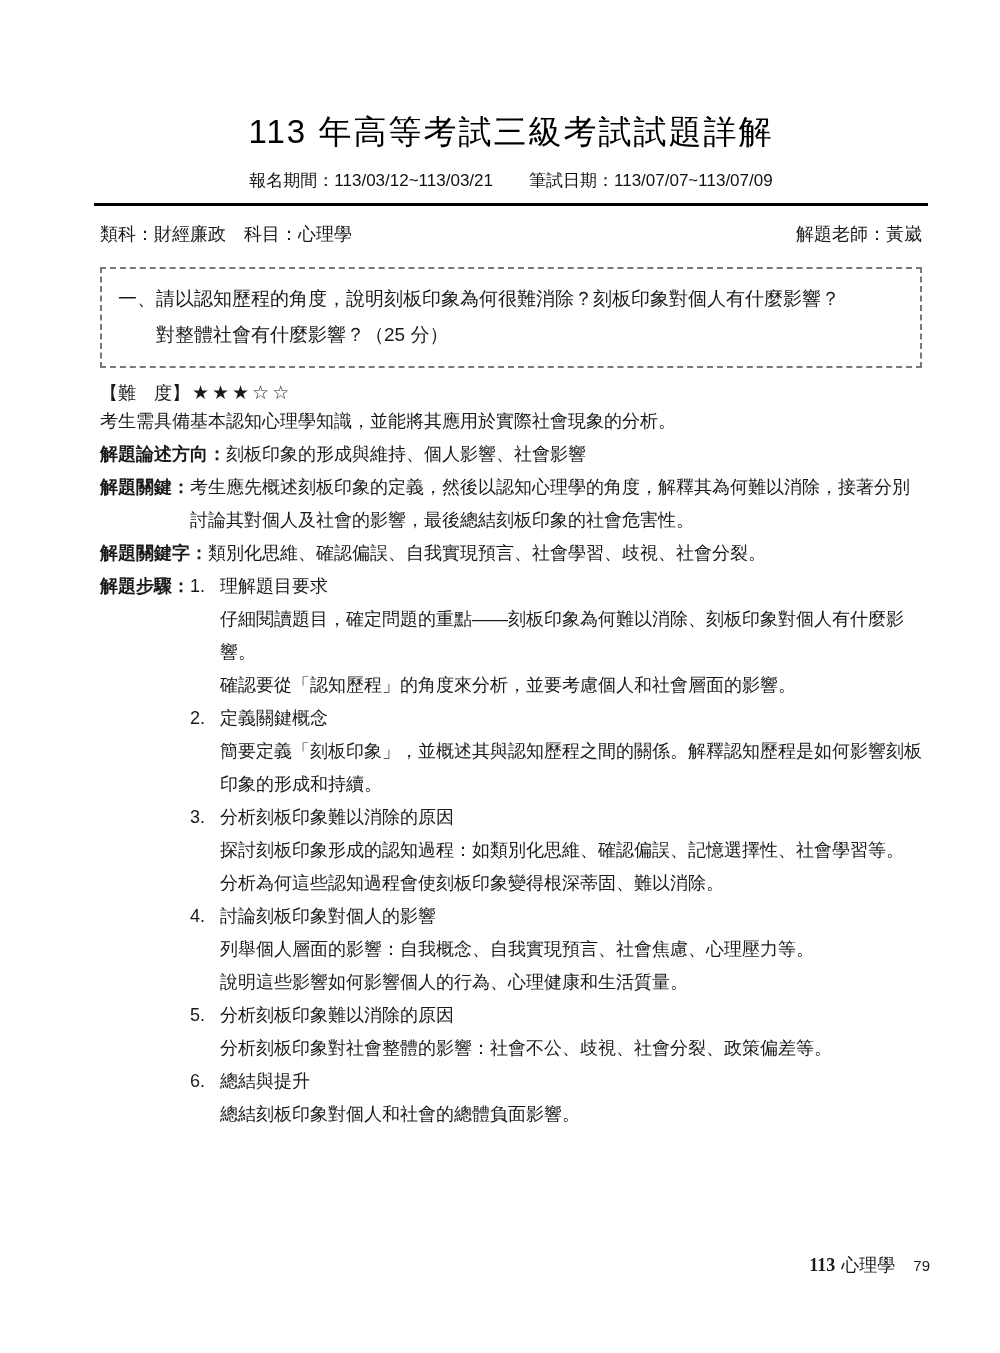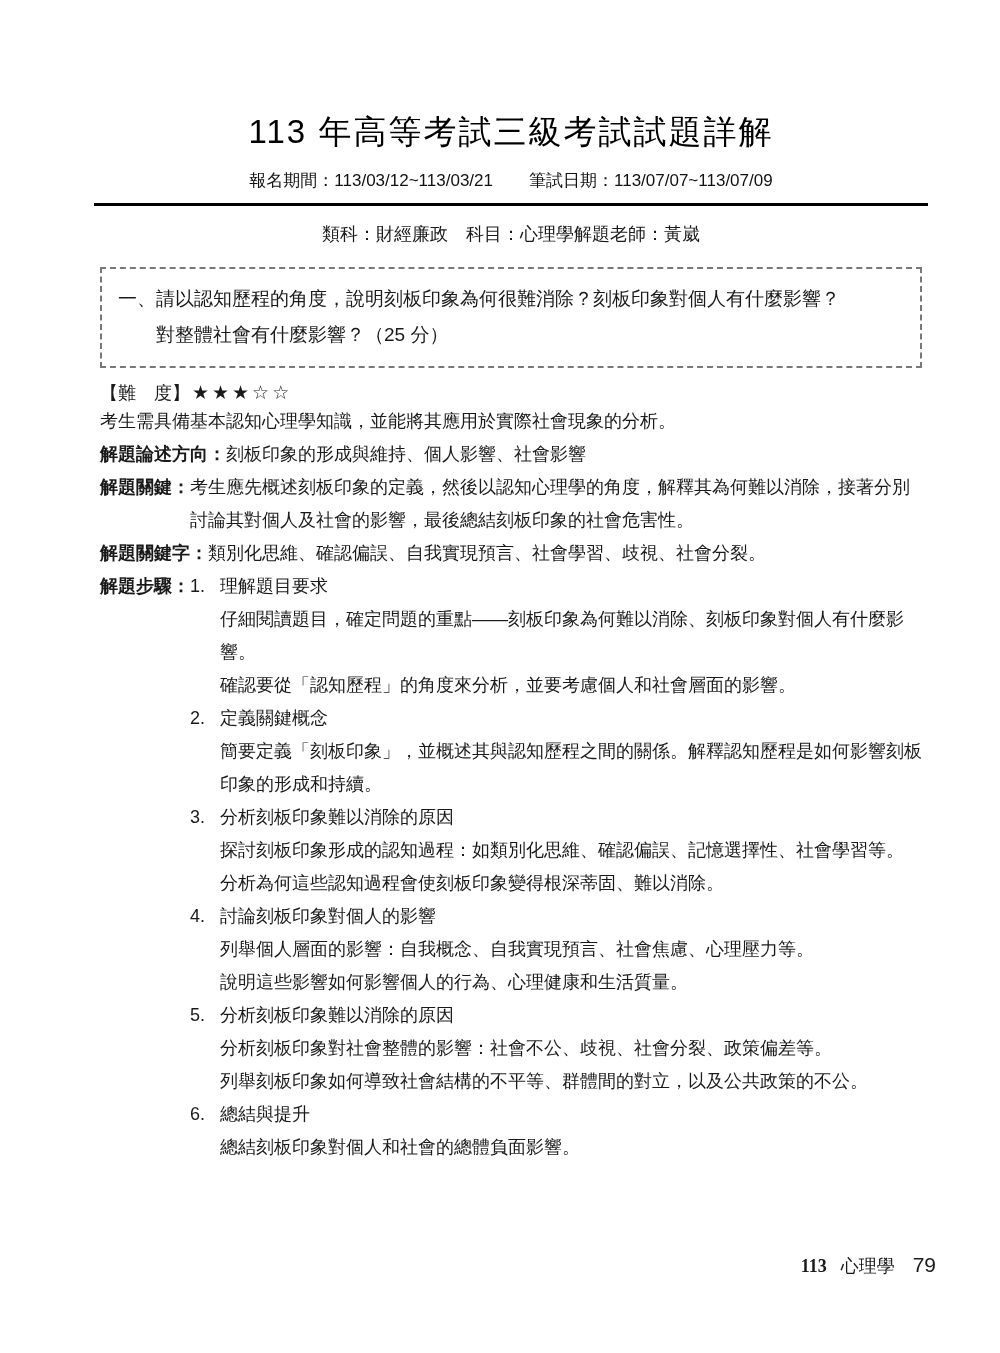--- a/index.html
+++ b/index.html
@@ -14,46 +14,46 @@
     color:#000;
   }
   .sub-line {
     margin-top:14px; display:flex; justify-content:center; gap:36px;
     font-size:17px; color:#111;
   }
   .header-rule {
     margin:11px -6px 0 -6px; height:3px; background:#000;
   }
   .meta-row {
-    margin-top:16px; display:flex; justify-content:center;
+    margin-top:16px; display:flex; justify-content:space-between;
     font-size:18px;
   }
   .question-box {
     margin-top:21px; border:2px dashed #787878; padding:12px 16px 13px 16px;
     font-size:19px; line-height:36px;
   }
   .q-line2 { padding-left:38px; }
   .body-text { font-size:18px; line-height:33px; }
   .diff-row { margin-top:13px; display:flex; align-items:baseline; }
   .diff-label { font-weight:400; font-size:18px; }
   .diff-stars { font-size:19px; letter-spacing:3px; margin-left:2px; }
   .flex-row { display:flex; }
   .sec-label { font-weight:700; white-space:nowrap; }
   .sec-content { flex:1; }
   .steps-col { flex:1; }
   .step { display:flex; }
   .step-num { width:30px; flex:none; }
   .step-content { flex:1; }
   .page-footer {
-    position:absolute; top:1253px; right:64px;
+    position:absolute; top:1253px; right:70px;
     display:flex; align-items:baseline;
   }
   .footer-vol { font-weight:700; font-size:18px; font-family:"Liberation Serif","DejaVu Serif",serif; }
-  .footer-subj { font-size:18px; margin-left:14px; }
-  .footer-page { font-size:21px; margin-left:18px; }
+  .footer-subj { font-size:18px; margin-left:6px; }
+  .footer-page { font-size:15px; margin-left:18px; }
 </style>
 </head>
 <body>
 
 <div class="page">
 
   <div class="doc-title">113 年高等考試三級考試試題詳解</div>
 
   <div class="sub-line">
     <span>報名期間：113/03/12~113/03/21</span>
@@ -131,21 +131,20 @@
           <div>列舉個人層面的影響：自我概念、自我實現預言、社會焦慮、心理壓力等。</div>
           <div>說明這些影響如何影響個人的行為、心理健康和生活質量。</div>
         </div>
       </div>
 
       <div class="step">
         <div class="step-num">5.</div>
         <div class="step-content">
           <div>分析刻板印象難以消除的原因</div>
           <div>分析刻板印象對社會整體的影響：社會不公、歧視、社會分裂、政策偏差等。</div>
-          <div>列舉刻板印象如何導致社會結構的不平等、群體間的對立，以及公共政策的不公。</div>
         </div>
       </div>
 
       <div class="step">
         <div class="step-num">6.</div>
         <div class="step-content">
           <div>總結與提升</div>
           <div>總結刻板印象對個人和社會的總體負面影響。</div>
         </div>
       </div>

